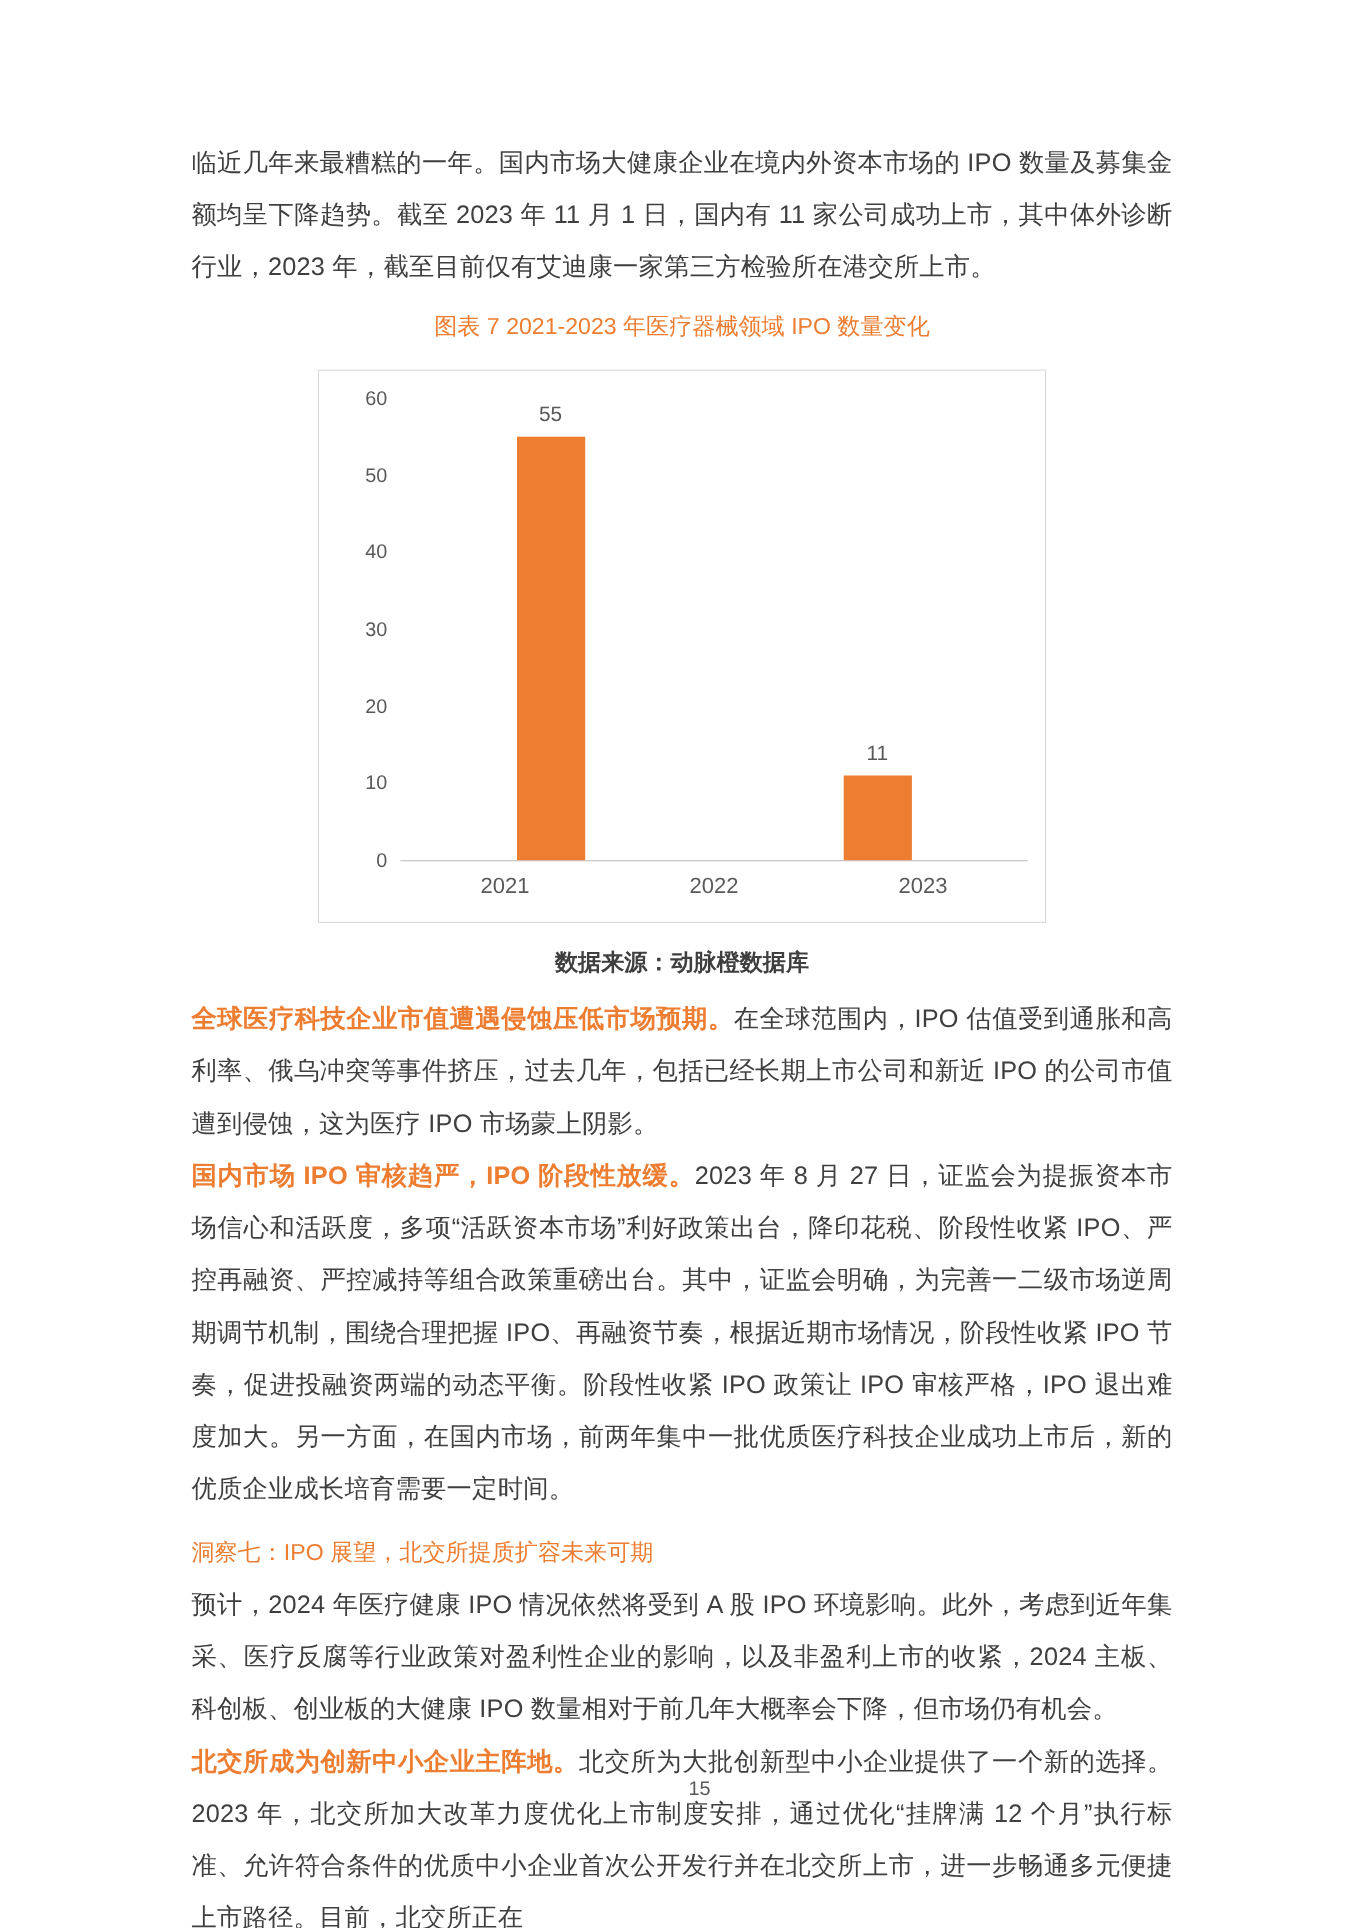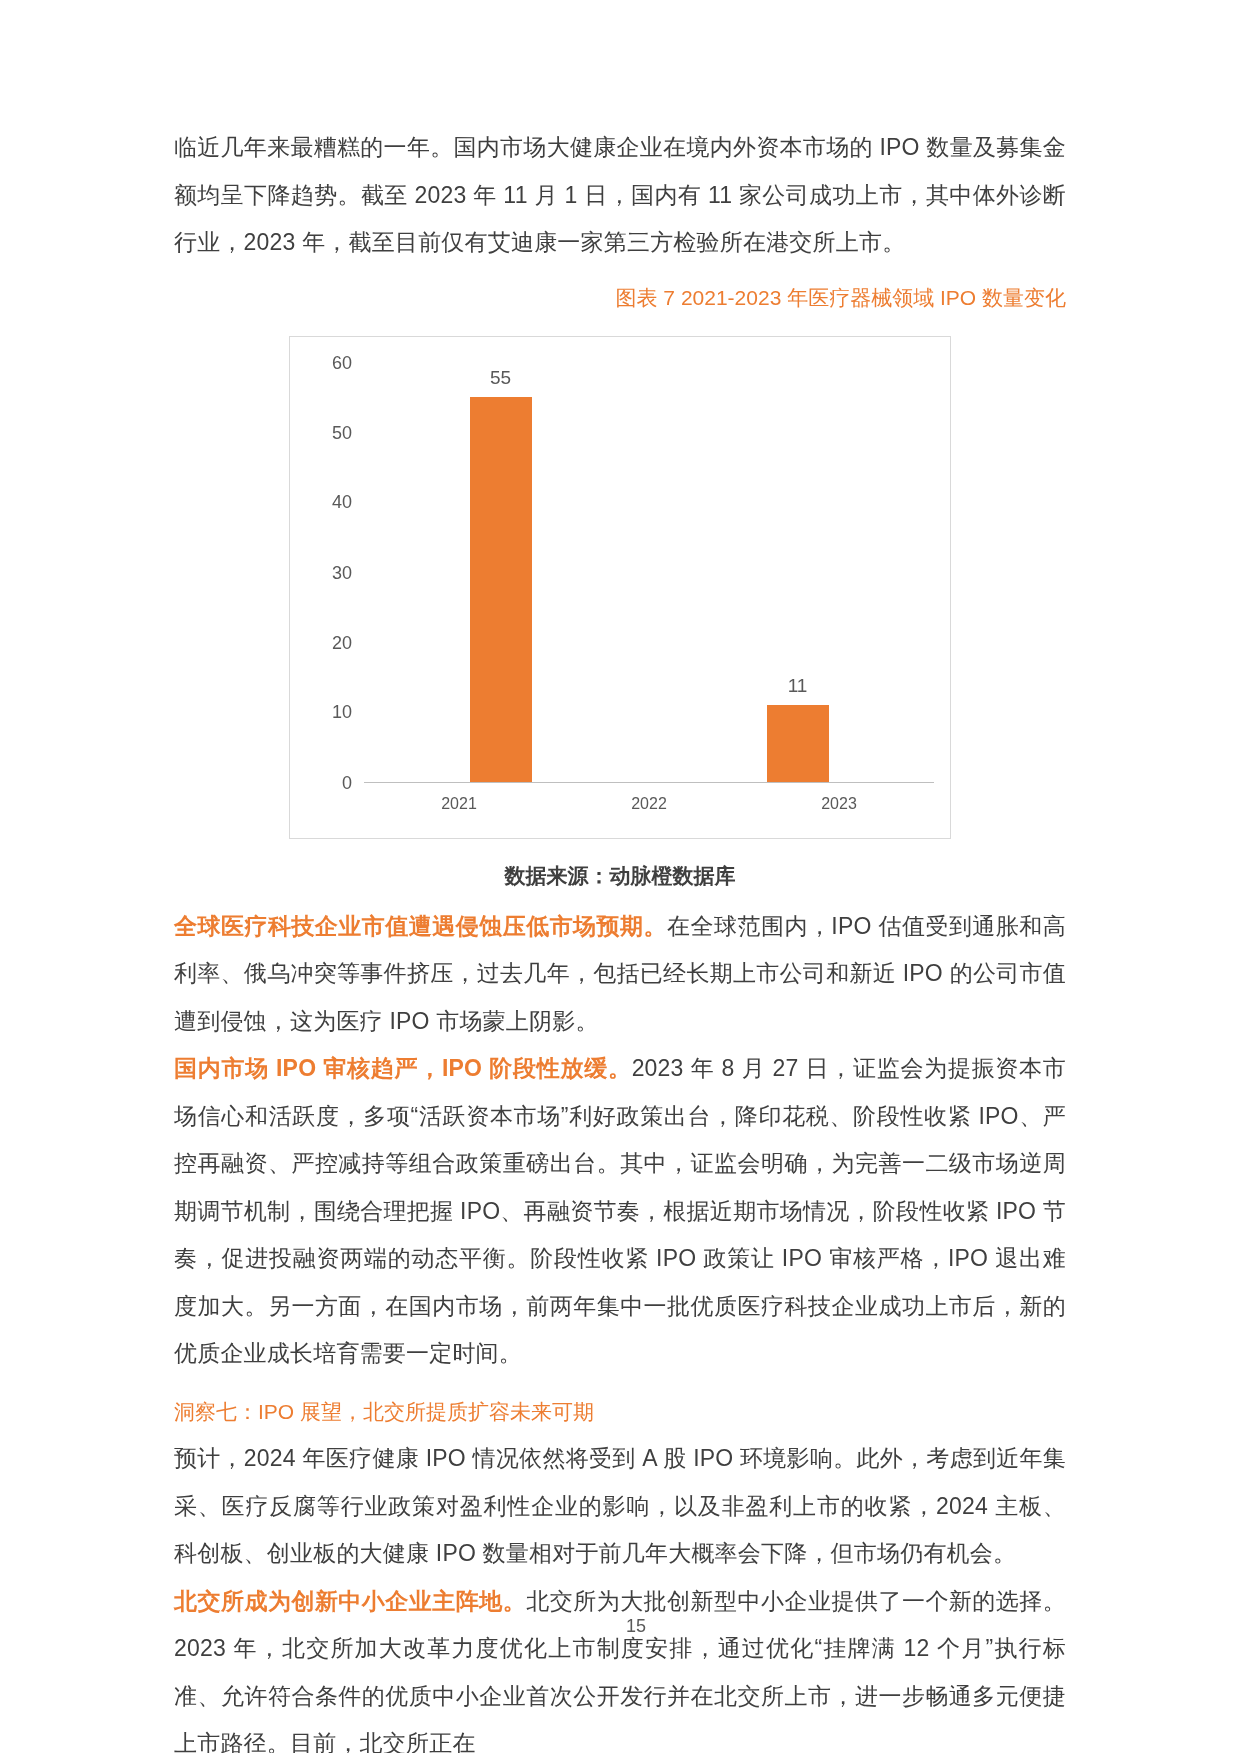--- a/index.html
+++ b/index.html
@@ -22,21 +22,21 @@
     font-size: 23px;
     line-height: 47.5px;
     text-align: justify;
     color: #3F3F3F;
     letter-spacing: 0.2px;
   }
   .para.after-caption { margin-top: 12px; }
   .lead { color: #ED7D31; font-weight: bold; }
   .chart-title {
     margin: 14px 0 0 0;
-    text-align: right;
+    text-align: center;
     color: #ED7D31;
     font-size: 21px;
     font-weight: normal;
     line-height: 34px;
   }
   figure.chart {
     margin: 21px auto 0 auto;
     width: 662px;
     height: 503px;
     border: 1px solid #D9D9D9;
@@ -66,21 +66,21 @@
     display: flex;
     flex-direction: column;
     align-items: center;
     justify-content: flex-end;
   }
   .bar-value { font-size: 19px; color: #595959; margin-bottom: 8px; }
   .bar-fill { width: 62px; background: #ED7D31; }
   .xaxis {
     display: flex;
     margin-left: 48px;
-    font-size: 16px;
+    font-size: 20px;
     color: #595959;
     padding-top: 12px;
   }
   .xtick { flex: 1; text-align: center; }
   .chart-source {
     margin: 22px 0 0 0;
     text-align: center;
     font-size: 21px;
     color: #3F3F3F;
     line-height: 30px;

